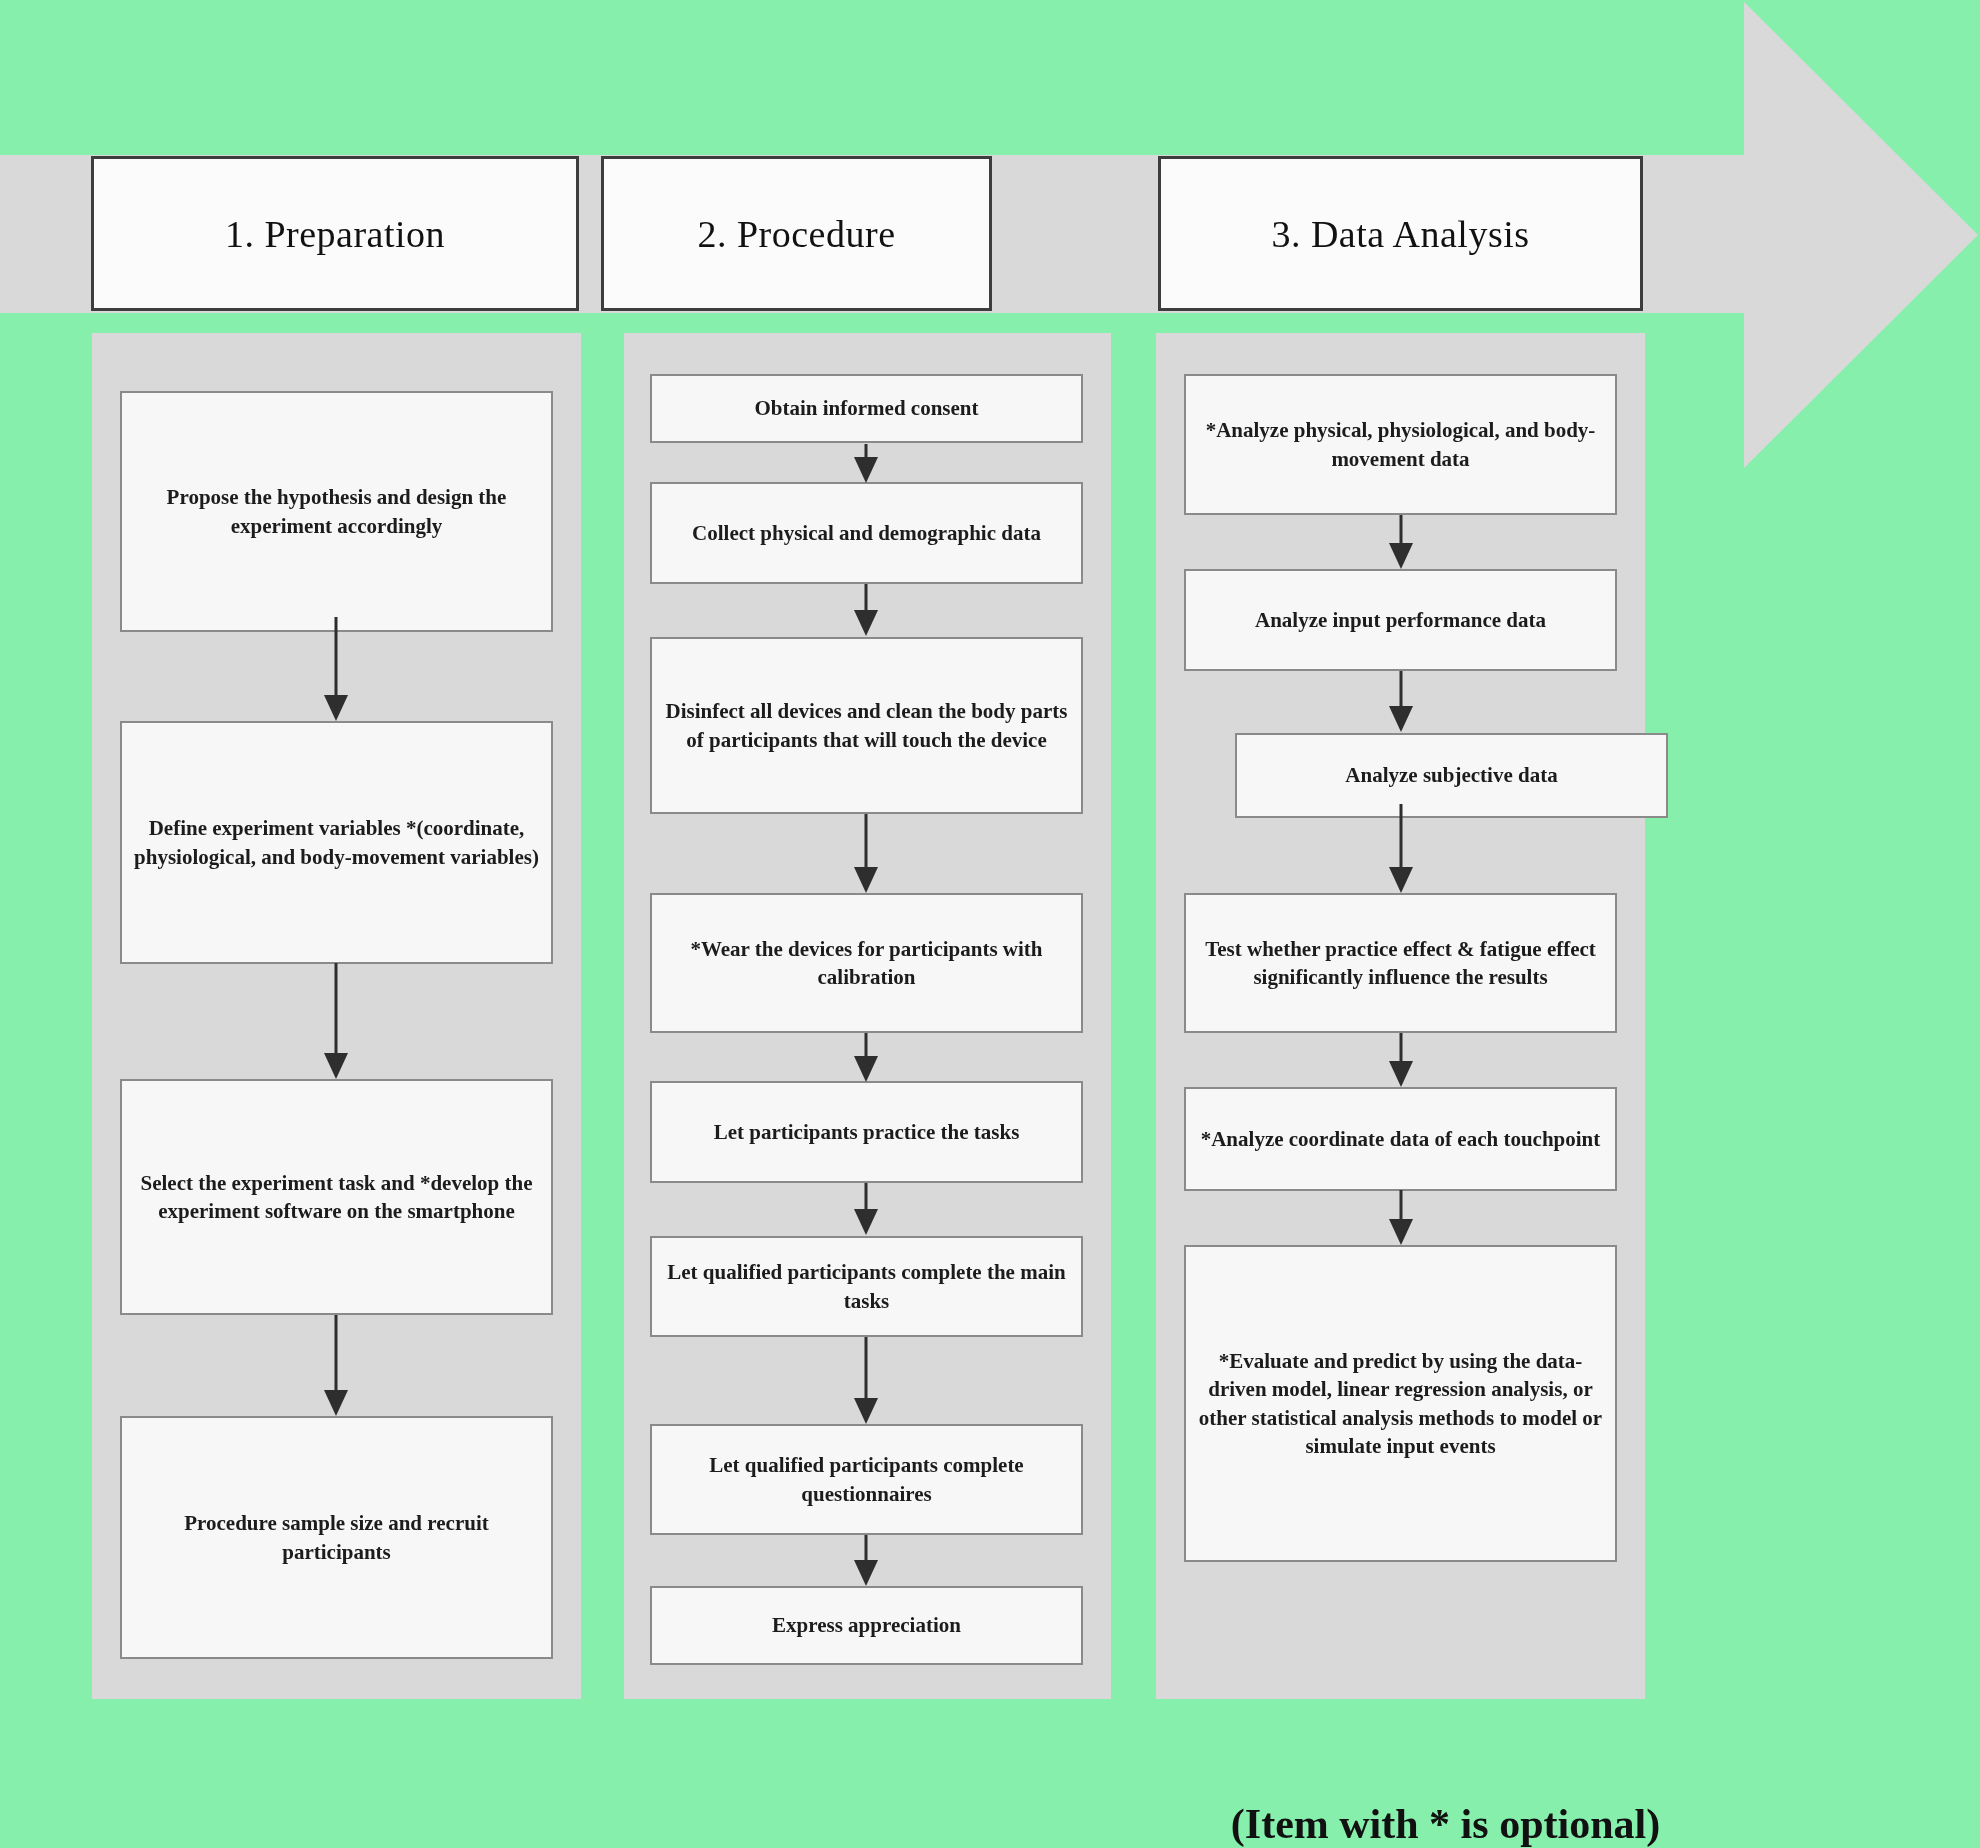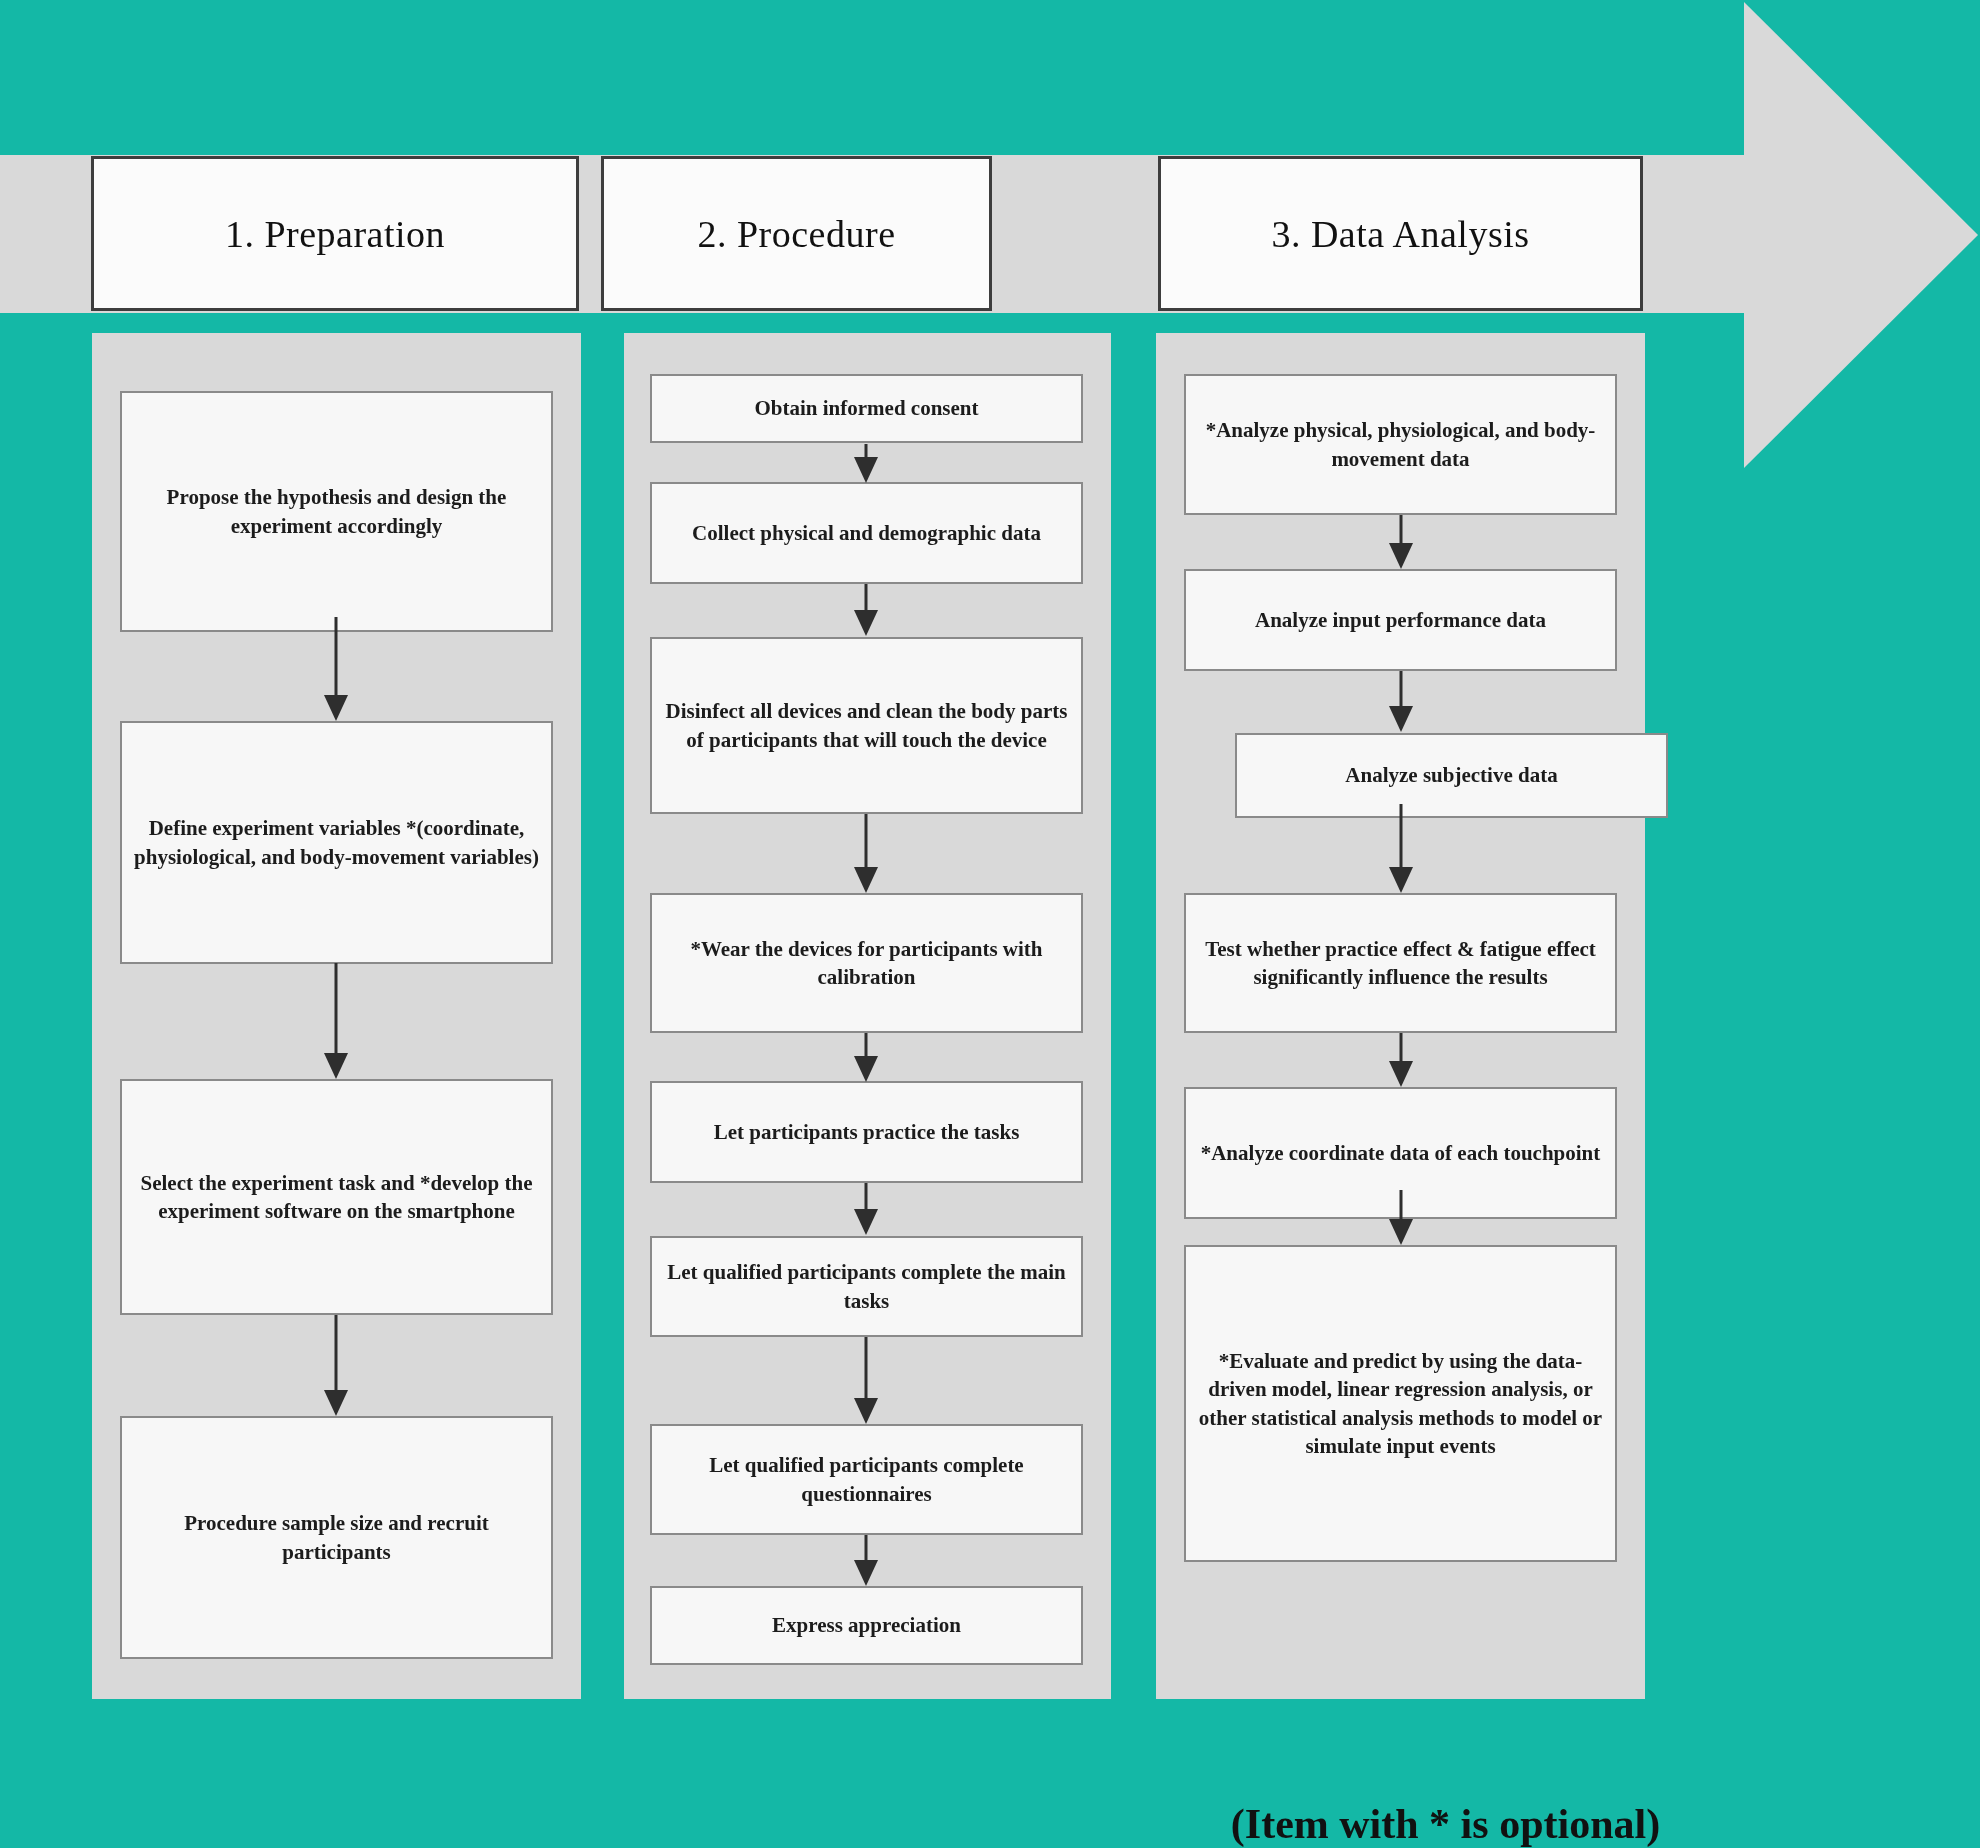--- a/index.html
+++ b/index.html
@@ -1,21 +1,21 @@
 <!DOCTYPE html>
 <html><head>
 <meta charset="utf-8">
 <style>
   * { box-sizing: border-box; margin: 0; padding: 0; }
   html, body { background: #ffffff; }
   #canvas {
     position: relative;
     width: 1980px;
     height: 1848px;
-    background: #14b8a6;
+    background: #86efac;
     font-family: "Liberation Serif", serif;
     overflow: hidden;
   }
   .band { position: absolute; left: 0; top: 155px; width: 1744px; height: 158px; background: #d9d9d9; }
   .big-arrowhead {
     position: absolute; left: 1744px; top: 2px;
     width: 0; height: 0;
     border-top: 233px solid transparent;
     border-bottom: 233px solid transparent;
     border-left: 234px solid #d9d9d9;
@@ -78,21 +78,21 @@
   <div class="node" style="left:650px; top:893px;  height:140px;">*Wear the devices for participants with calibration</div>
   <div class="node" style="left:650px; top:1081px; height:102px;">Let participants practice the tasks</div>
   <div class="node" style="left:650px; top:1236px; height:101px;">Let qualified participants complete the main tasks</div>
   <div class="node" style="left:650px; top:1424px; height:111px;">Let qualified participants complete questionnaires</div>
   <div class="node" style="left:650px; top:1586px; height:79px;">Express appreciation</div>
 
   <div class="node" style="left:1184px; top:374px;  height:141px;">*Analyze physical, physiological, and body-movement data</div>
   <div class="node" style="left:1184px; top:569px;  height:102px;">Analyze input performance data</div>
   <div class="node" style="left:1235px; top:733px;  height:85px;">Analyze subjective data</div>
   <div class="node" style="left:1184px; top:893px;  height:140px;">Test whether practice effect &amp; fatigue effect significantly influence the results</div>
-  <div class="node" style="left:1184px; top:1087px; height:132px;">*Analyze coordinate data of each touchpoint</div>
+  <div class="node" style="left:1184px; top:1087px; height:104px;">*Analyze coordinate data of each touchpoint</div>
   <div class="node" style="left:1184px; top:1245px; height:317px;">*Evaluate and predict by using the data-driven model, linear regression analysis, or other statistical analysis methods to model or simulate input events</div>
 
   <div class="caption">(Item with * is optional)</div>
 
 <div class="arrow" style="left: 324px; top: 617px; height: 104px;">
       <div class="shaft"></div>
       <div class="tip"></div>
     </div>
     <div class="arrow" style="left: 324px; top: 963px; height: 116px;">
       <div class="shaft"></div>

